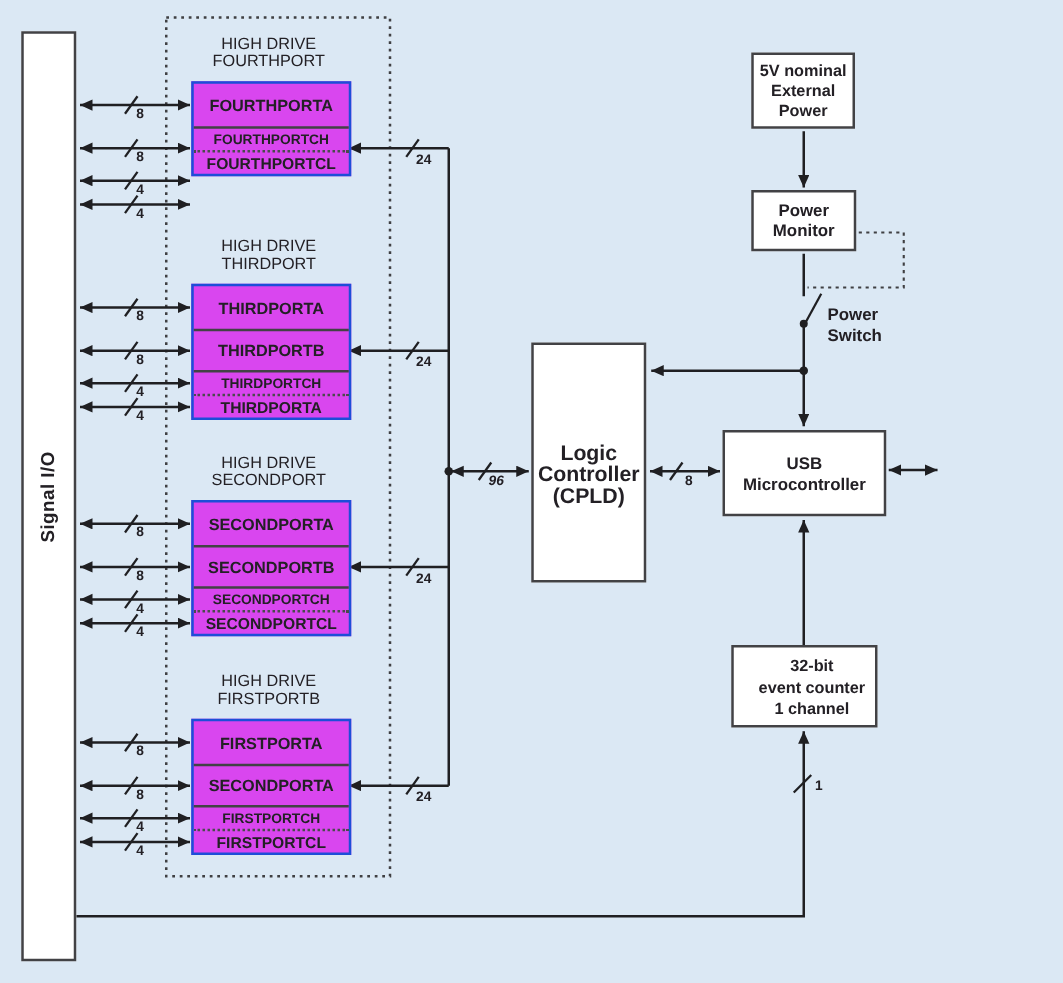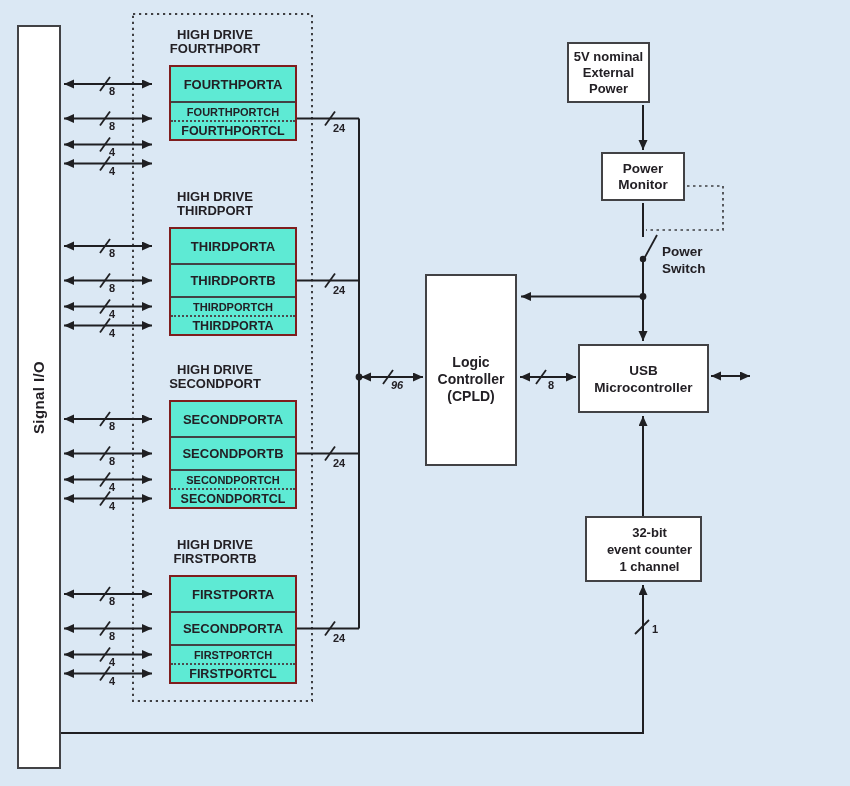--- a/index.html
+++ b/index.html
@@ -14,31 +14,31 @@
   .dotted-rect{fill:none;stroke:#3f3f42;stroke-width:2;stroke-dasharray:2.2 3.8;}
   .dotted-path{fill:none;stroke:#3f3f42;stroke-width:1.7;stroke-dasharray:2.5 3.5;}
   .box{
     position:absolute;background:#fff;border:2px solid #424245;box-sizing:border-box;
     display:flex;flex-direction:column;align-items:center;justify-content:center;
     text-align:center;font-weight:700;
   }
   .signal-io{left:17px;top:25px;width:44px;height:744px;}
   .signal-io .vtext{transform:rotate(-90deg);white-space:nowrap;font-size:15px;font-weight:700;letter-spacing:.4px;}
   .group{position:absolute;left:153px;width:124px;}
-  .group-header{position:absolute;left:-20px;right:-20px;top:6px;text-align:center;font-size:13px;font-weight:700;line-height:14px;}
-  .stack{position:absolute;left:16px;top:43px;width:124px;background:#5eead4;border:2px solid #7f1d1d;box-sizing:content-box;}
+  .group-header{position:absolute;left:-20px;right:-20px;top:6px;text-align:center;font-size:13px;font-weight:400;line-height:14px;}
+  .stack{position:absolute;left:0;top:43px;width:124px;background:#d946ef;border:2px solid #1d4ed8;box-sizing:content-box;}
   .prow{display:flex;align-items:center;justify-content:center;font-weight:700;font-size:13px;}
   .row-a{height:34px;}
   .row-b{height:31px;border-top:2px solid #424245;}
   .row-ch{height:17px;border-top:2px solid #424245;font-size:11px;}
   .row-cl{height:17px;border-top:2px dotted #4a4a4d;font-size:12.5px;}
-  .lc{left:425px;top:274px;width:92px;height:192px;font-size:14px;line-height:17px;padding-top:18px;}
+  .lc{left:425px;top:274px;width:92px;height:192px;font-size:17px;line-height:17px;padding-top:18px;}
   .usb{left:578px;top:344px;width:131px;height:69px;font-size:13.5px;line-height:17px;}
   .usbif{left:752px;top:332px;width:85px;height:76px;font-size:13px;line-height:17px;}
-  .pwr5v{left:567px;top:42px;width:83px;height:61px;font-size:13px;line-height:16px;}
+  .pwr5v{left:601px;top:42px;width:83px;height:61px;font-size:13px;line-height:16px;}
   .pmon{left:601px;top:152px;width:84px;height:49px;font-size:13.5px;line-height:16px;}
   .ectr{left:585px;top:516px;width:117px;height:66px;font-size:13px;line-height:17px;padding-left:12px;}
   .pswitch{position:absolute;left:662px;top:243px;font-size:13.5px;font-weight:700;line-height:17px;}
   .wl{position:absolute;font-size:11px;font-weight:700;line-height:11px;transform:translateX(-50%);}
 </style>
 </head>
 <body>
 
 <div id="canvas">
 

